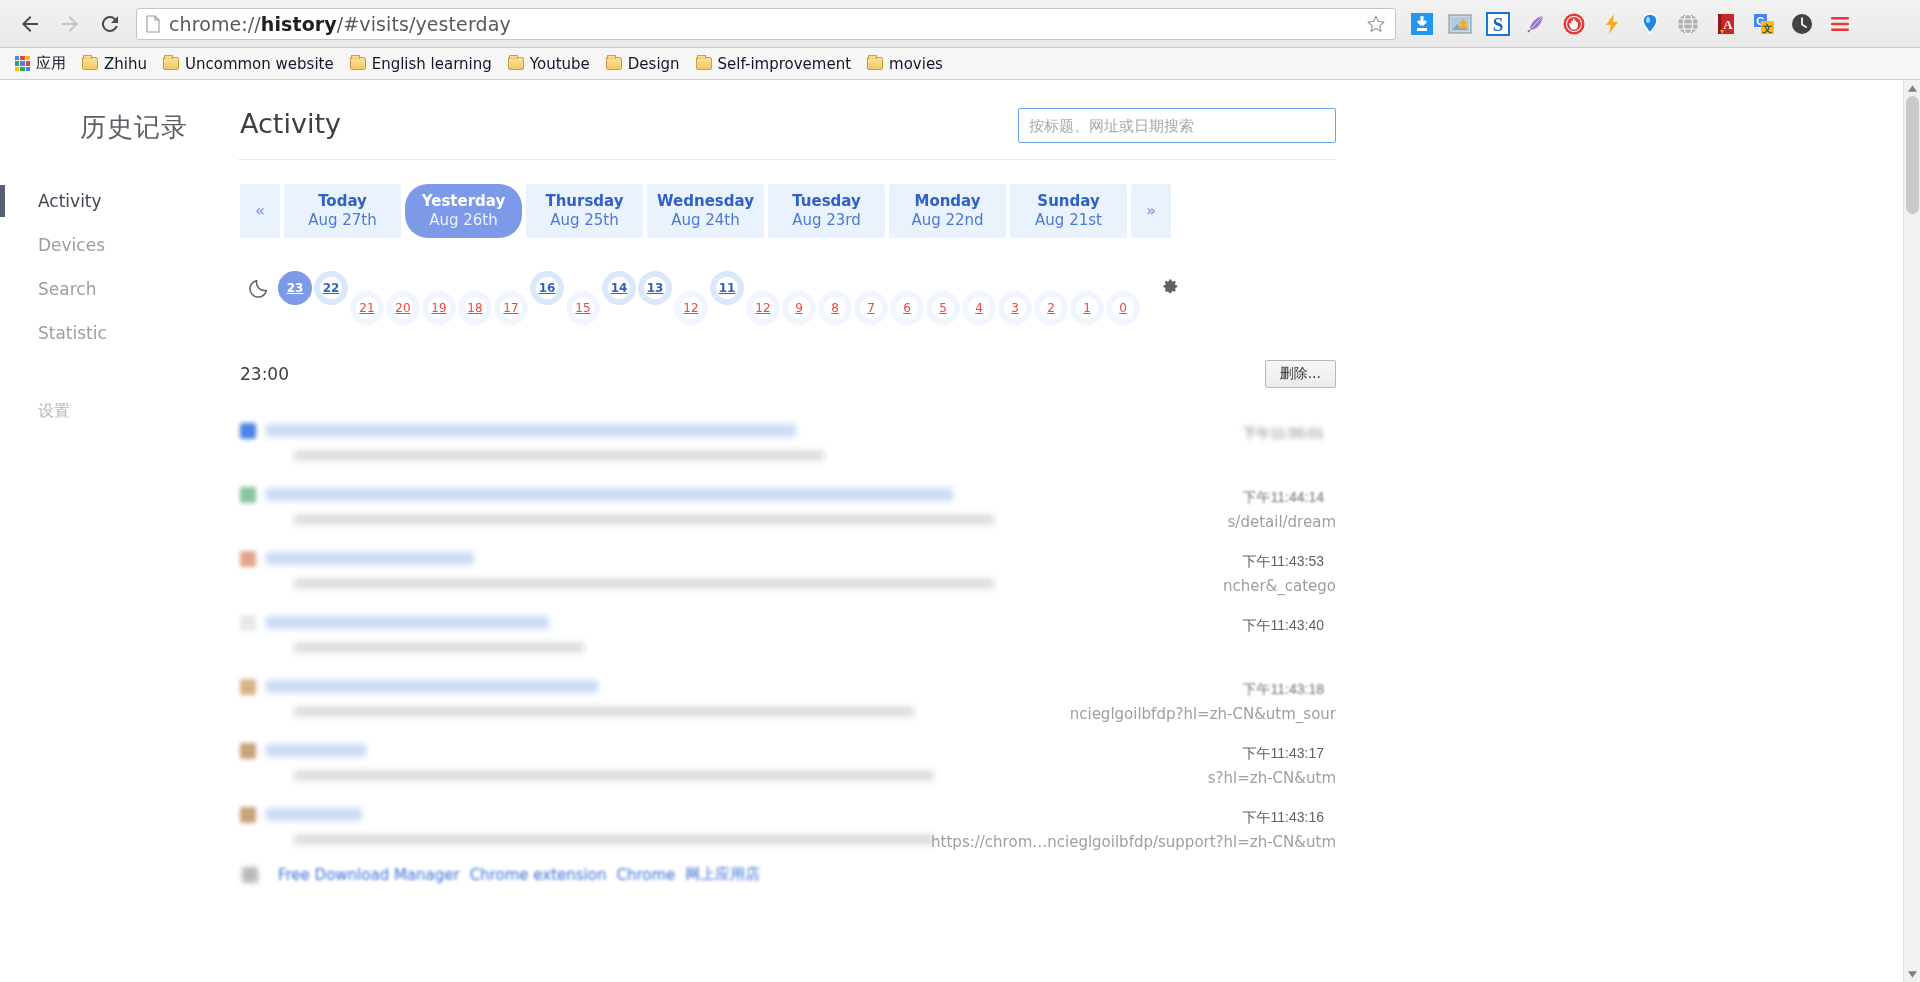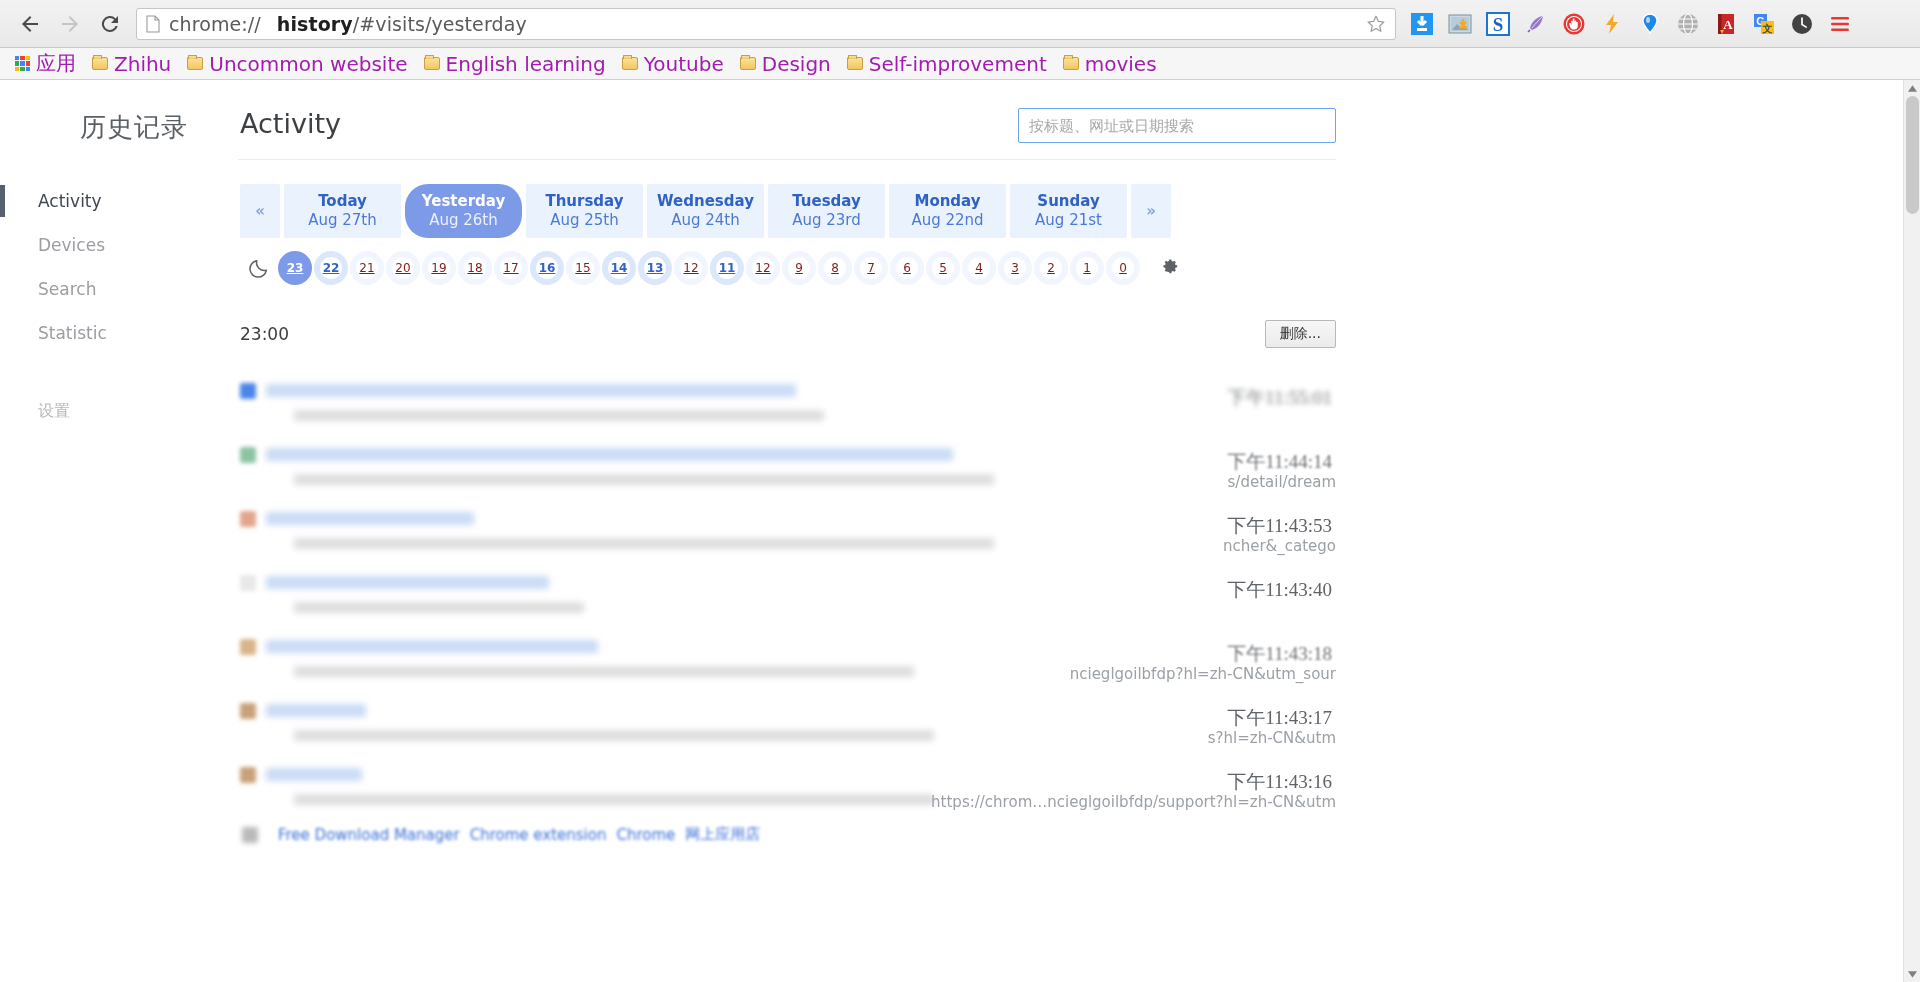--- a/index.html
+++ b/index.html
@@ -38,21 +38,21 @@
   }
   #page-doc-icon { flex: 0 0 auto; margin-right: 8px; }
   #omnibox-url {
     flex: 1 1 auto;
     font-size: 19px;
     color: #5a5a5a;
     letter-spacing: .1px;
     white-space: nowrap; overflow: hidden;
     font-family: "DejaVu Sans", sans-serif;
   }
-  #omnibox-url b { color: #202020; font-weight: 700; margin-left: 16px; }
+  #omnibox-url b { color: #202020; font-weight: 700; }
   #star-icon { flex: 0 0 auto; }
 
   #ext-icons { display: flex; align-items: center; gap: 2px; flex: 0 0 auto; }
   .ext-icon {
     width: 36px; height: 36px;
     display: flex; align-items: center; justify-content: center;
     flex: 0 0 auto;
   }
 
   
@@ -62,22 +62,22 @@
     border-bottom: 1px solid #d0d0d0;
     display: flex; align-items: center;
     padding: 0 8px;
     gap: 2px;
   }
   .bm-item {
     display: flex; align-items: center;
     gap: 6px;
     padding: 3px 7px;
     border-radius: 2px;
-    font-size: 20px;
-    color: #a21caf;
+    font-size: 15px;
+    color: #0f172a;
     white-space: nowrap;
     font-family: "DejaVu Sans", sans-serif;
   }
   .folder-ico {
     width: 16px; height: 13px;
     background: linear-gradient(to bottom,#fbe2a0,#f2c65c);
     border: 1px solid #c9a03f;
     border-radius: 1px 2px 2px 2px;
     position: relative; flex: 0 0 auto;
   }
@@ -215,21 +215,21 @@
     width: 34px; height: 34px;
     border-radius: 50%;
     display: flex; align-items: center; justify-content: center;
     font-size: 12px;
     font-family: "DejaVu Sans", sans-serif;
     color: #cfe0f7;
     border: 6px solid #1d4ed8;
     margin-right: 2px;
     text-decoration: underline;
   }
-  .hour.dim { color: #7f1d1d; border-color: #f1f6fe; }
+  .hour.dim { color: #ef4444; border-color: #f1f6fe; margin-top: 40px; }
   .hour.active { color: #2f62c4; font-weight: 700; border-color: #dbe8fb; }
   .hour.selected {
     background: #7d9ae8; color: #fff; font-weight: 700; border-color: #7d9ae8;
   }
   #gear-btn { width: 36px; height: 34px; display:flex; align-items:center; justify-content:center; margin-left: 6px;}
 
   
   #group-head {
     display: flex; align-items: center; justify-content: space-between;
     margin-top: 34px;
@@ -277,23 +277,23 @@
   }
   .url-text {
     position: absolute;
     right: 0; top: 30px;
     font-size: 15px; color: #9aa0a6;
     font-family: "DejaVu Sans", sans-serif;
     white-space: nowrap;
     filter: blur(.45px);
   }
   .time {
-    position: absolute; right: 4px; top: 6px;
-    font-size: 19px; color: #5f6368;
-    font-family: Liberation Serif, serif;
+    position: absolute; right: 12px; top: 6px;
+    font-size: 14px; color: #5f6368;
+    font-family: Liberation Sans, sans-serif;
     white-space: nowrap;
   }
   .time.smudge { filter: blur(.9px); opacity: .92; }
   .time.heavy { filter: blur(2.6px); opacity: .85; }
 
   .lastrow {
     display: flex; align-items: center; gap: 10px;
     padding-left: 2px; padding-top: 2px;
     filter: blur(1.6px);
   }

